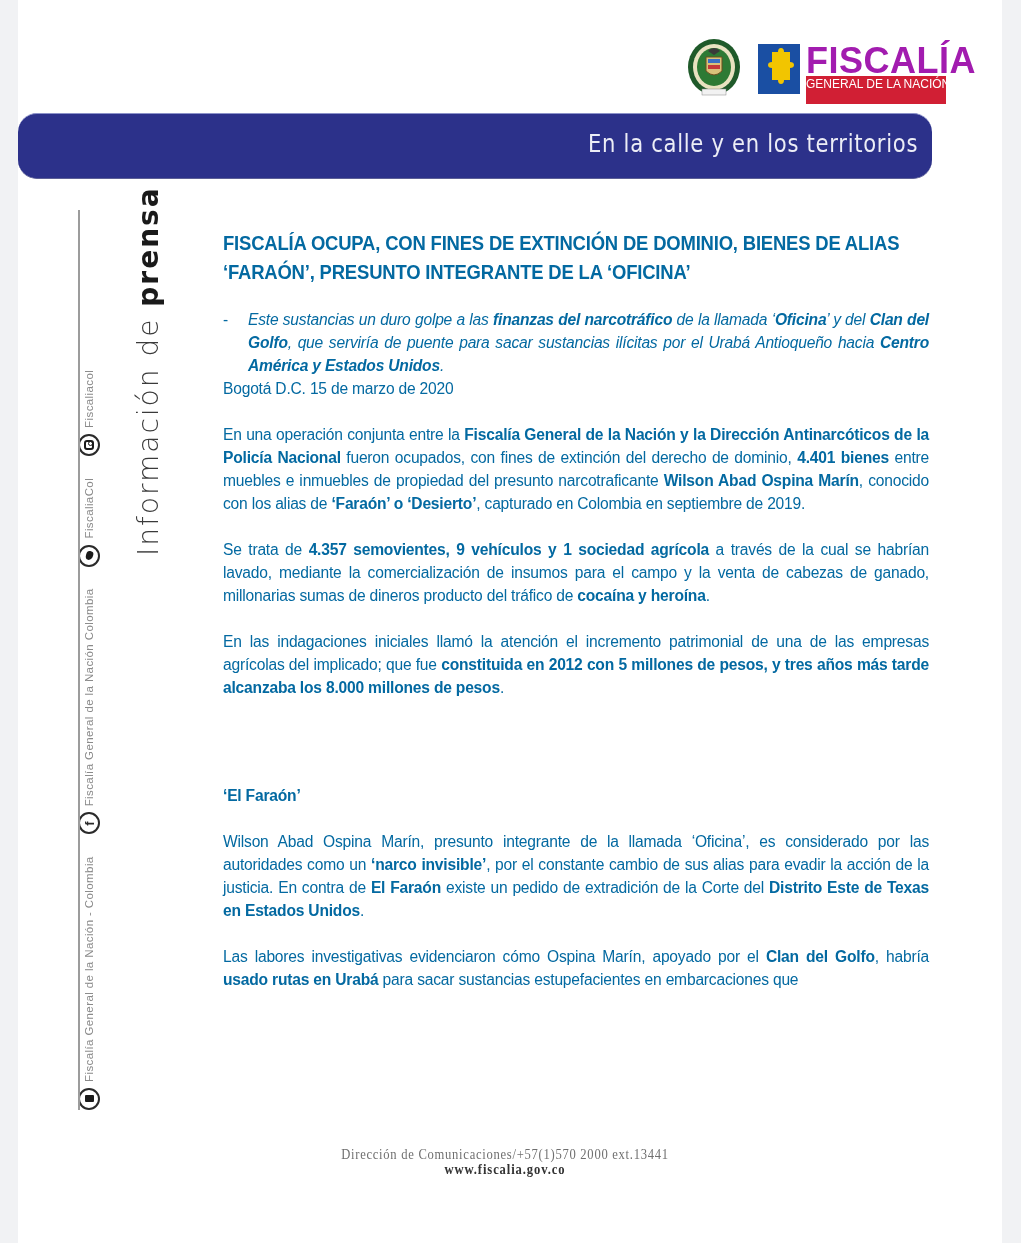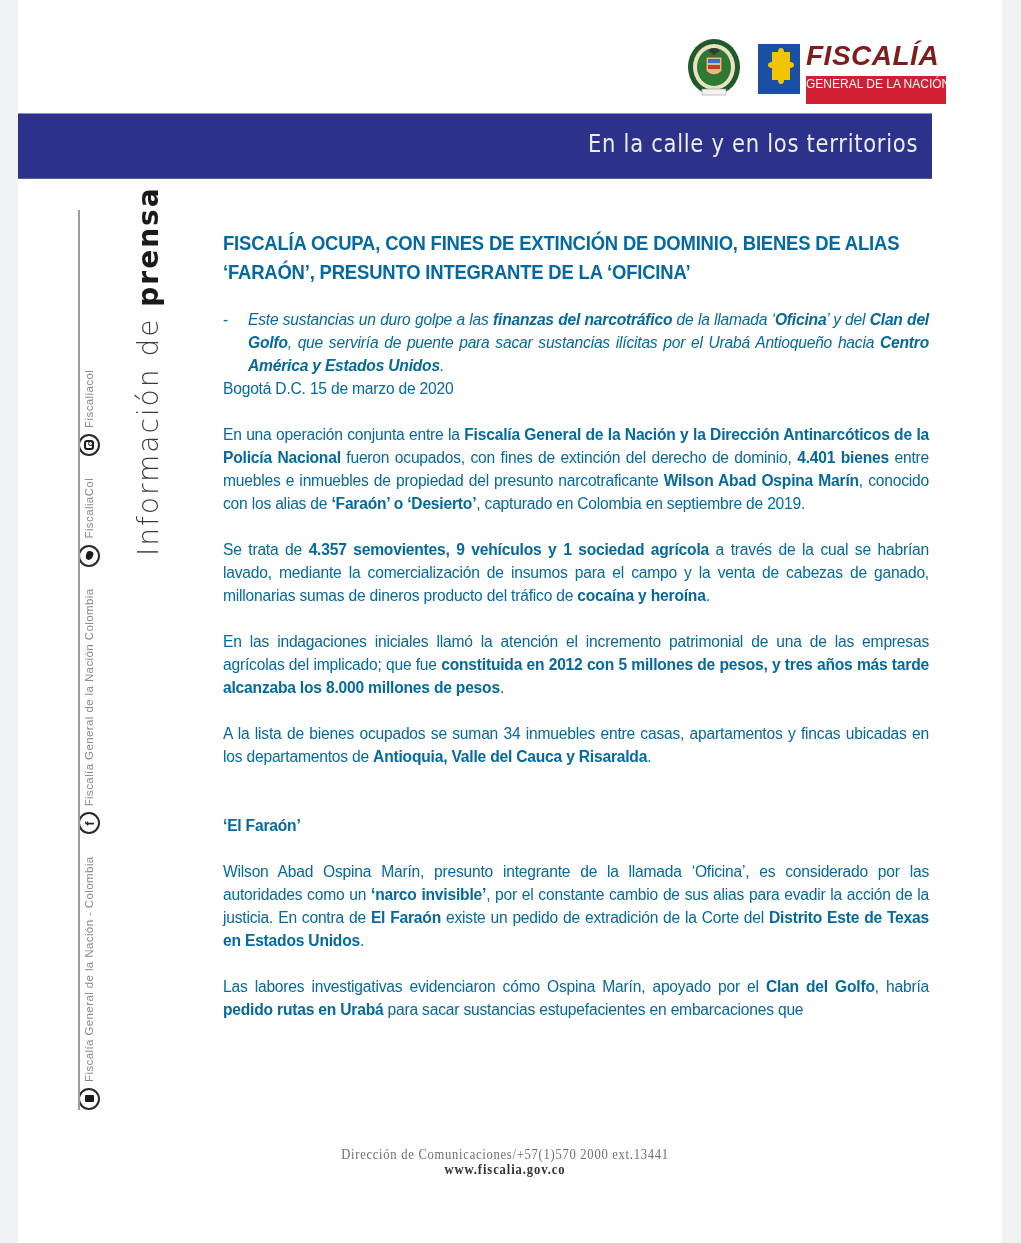--- a/index.html
+++ b/index.html
@@ -13,30 +13,30 @@
   
   .police-seal {
     position:absolute; left:668px; top:37px; width:56px; height:62px;
   }
   .fiscalia-logo { position:absolute; left:740px; top:44px; width:190px; height:50px; }
   .fiscalia-square {
     position:absolute; left:0; top:0; width:42px; height:50px; background:#1a4fa3;
   }
   .fiscalia-name {
     position:absolute; left:48px; top:-4px; font-family:"Liberation Sans", sans-serif;
-    font-weight:bold; font-size:28px; color:#7f1d1d; letter-spacing:0.5px; white-space:nowrap;font-style:italic;
+    font-weight:bold; font-size:36px; color:#a21caf; letter-spacing:0.5px; white-space:nowrap;
   }
   .fiscalia-sub {
     position:absolute; left:48px; top:32px; width:140px; height:28px; background:#d11f34;
     color:#fff; font-size:12px; line-height:17px; text-align:center; white-space:nowrap;
   }
   
   .banner {
     position:absolute; left:0; top:113px; width:914px; height:64px; background:#2c318a;
-    border-top:1px solid #8c92c9; border-bottom:1px solid #5c5f96;
+    border-top:1px solid #8c92c9; border-bottom:1px solid #5c5f96;border-radius:19px;
   }
   .banner-text {
     position:absolute; right:14px; top:16px; color:#ecedf6; font-size:24px; letter-spacing:0.8px;
     font-family:"DejaVu Sans", sans-serif; transform:scaleX(0.88); transform-origin:right center;
     white-space:nowrap;
   }
   
   .sidebar-contact {
     position:absolute; left:56px; top:1110px; width:880px; height:30px;
     transform:rotate(-90deg); transform-origin:0 0;
@@ -70,21 +70,21 @@
     transform:scaleX(0.9); transform-origin:left top; width:785px;
   }
   .bullet {
     position:relative; margin-top:22px; padding-left:25px; font-style:italic; font-size:15.6px;
     line-height:23px; text-align:justify; letter-spacing:-0.2px;
   }
   .bullet .dash { position:absolute; left:0; top:0; font-style:normal; }
   .p { font-size:15.6px; line-height:23px; text-align:justify; margin:0; letter-spacing:-0.2px; }
   .date { }
   .gap { height:23px; }
-  .subhead { font-weight:bold; }
+  .subhead { font-weight:bold;margin-top:16px; }
   
   .footer {
     position:absolute; left:222px; top:1147px; width:530px; text-align:center;
     font-family:Liberation Serif, serif;
   }
   .footer-line1 { color:#6f6f6f; font-size:14px; letter-spacing:0.8px; transform:scaleX(0.9); white-space:nowrap; }
   .footer-line2 { color:#333; font-size:14px; font-weight:bold; letter-spacing:1px; transform:scaleX(0.9); margin-top:-1px; }
 </style>
 </head>
 <body>
@@ -155,31 +155,30 @@
 
     <p class="p"><span>En una operación conjunta entre la </span><b>Fiscalía General de la Nación y la Dirección Antinarcóticos de la Policía Nacional</b><span> fueron ocupados, con fines de extinción del derecho de dominio, </span><b>4.401 bienes</b><span> entre muebles e inmuebles de propiedad del presunto narcotraficante </span><b>Wilson Abad Ospina Marín</b><span>, conocido con los alias de </span><b>‘Faraón’ o ‘Desierto’</b><span>, capturado en Colombia en septiembre de 2019.</span></p>
     <div class="gap"></div>
 
     <p class="p"><span>Se trata de </span><b>4.357 semovientes, 9 vehículos y 1 sociedad agrícola</b><span> a través de la cual se habrían lavado, mediante la comercialización de insumos para el campo y la venta de cabezas de ganado, millonarias sumas de dineros producto del tráfico de </span><b>cocaína y heroína</b><span>.</span></p>
     <div class="gap"></div>
 
     <p class="p"><span>En las indagaciones iniciales llamó la atención el incremento patrimonial de una de las empresas agrícolas del implicado;  que fue </span><b>constituida en 2012 con 5 millones de pesos, y tres años más tarde alcanzaba los 8.000 millones de pesos</b><span>.</span></p>
     <div class="gap"></div>
 
-    <p class="p"><span>A la lista de bienes ocupados se suman 34 inmuebles entre casas, apartamentos y fincas ubicadas en los departamentos de </span><b>Antioquia, Valle del Cauca y Risaralda</b><span>.</span></p>
     <div class="gap"></div>
 
     <div class="gap"></div>
 
     <p class="p subhead">‘El Faraón’</p>
     <div class="gap"></div>
 
     <p class="p"><span>Wilson Abad Ospina Marín, presunto integrante de la llamada ‘Oficina’, es considerado por las autoridades como un </span><b>‘narco invisible’</b><span>, por el constante cambio de sus alias para evadir la acción de la justicia. En contra de </span><b>El Faraón</b><span> existe un pedido de extradición de la Corte del </span><b>Distrito Este de Texas en Estados Unidos</b><span>.</span></p>
     <div class="gap"></div>
 
-    <p class="p"><span>Las labores investigativas evidenciaron cómo Ospina Marín, apoyado por el </span><b>Clan del Golfo</b><span>, habría </span><b>pedido rutas en Urabá</b><span> para sacar sustancias estupefacientes en embarcaciones que</span></p>
+    <p class="p"><span>Las labores investigativas evidenciaron cómo Ospina Marín, apoyado por el </span><b>Clan del Golfo</b><span>, habría </span><b>usado rutas en Urabá</b><span> para sacar sustancias estupefacientes en embarcaciones que</span></p>
   </div>
 
   <div class="footer">
     <div class="footer-line1">Dirección de Comunicaciones/+57(1)570 2000 ext.13441</div>
     <div class="footer-line2">www.fiscalia.gov.co</div>
   </div>
 </div>
 
 </body></html>

